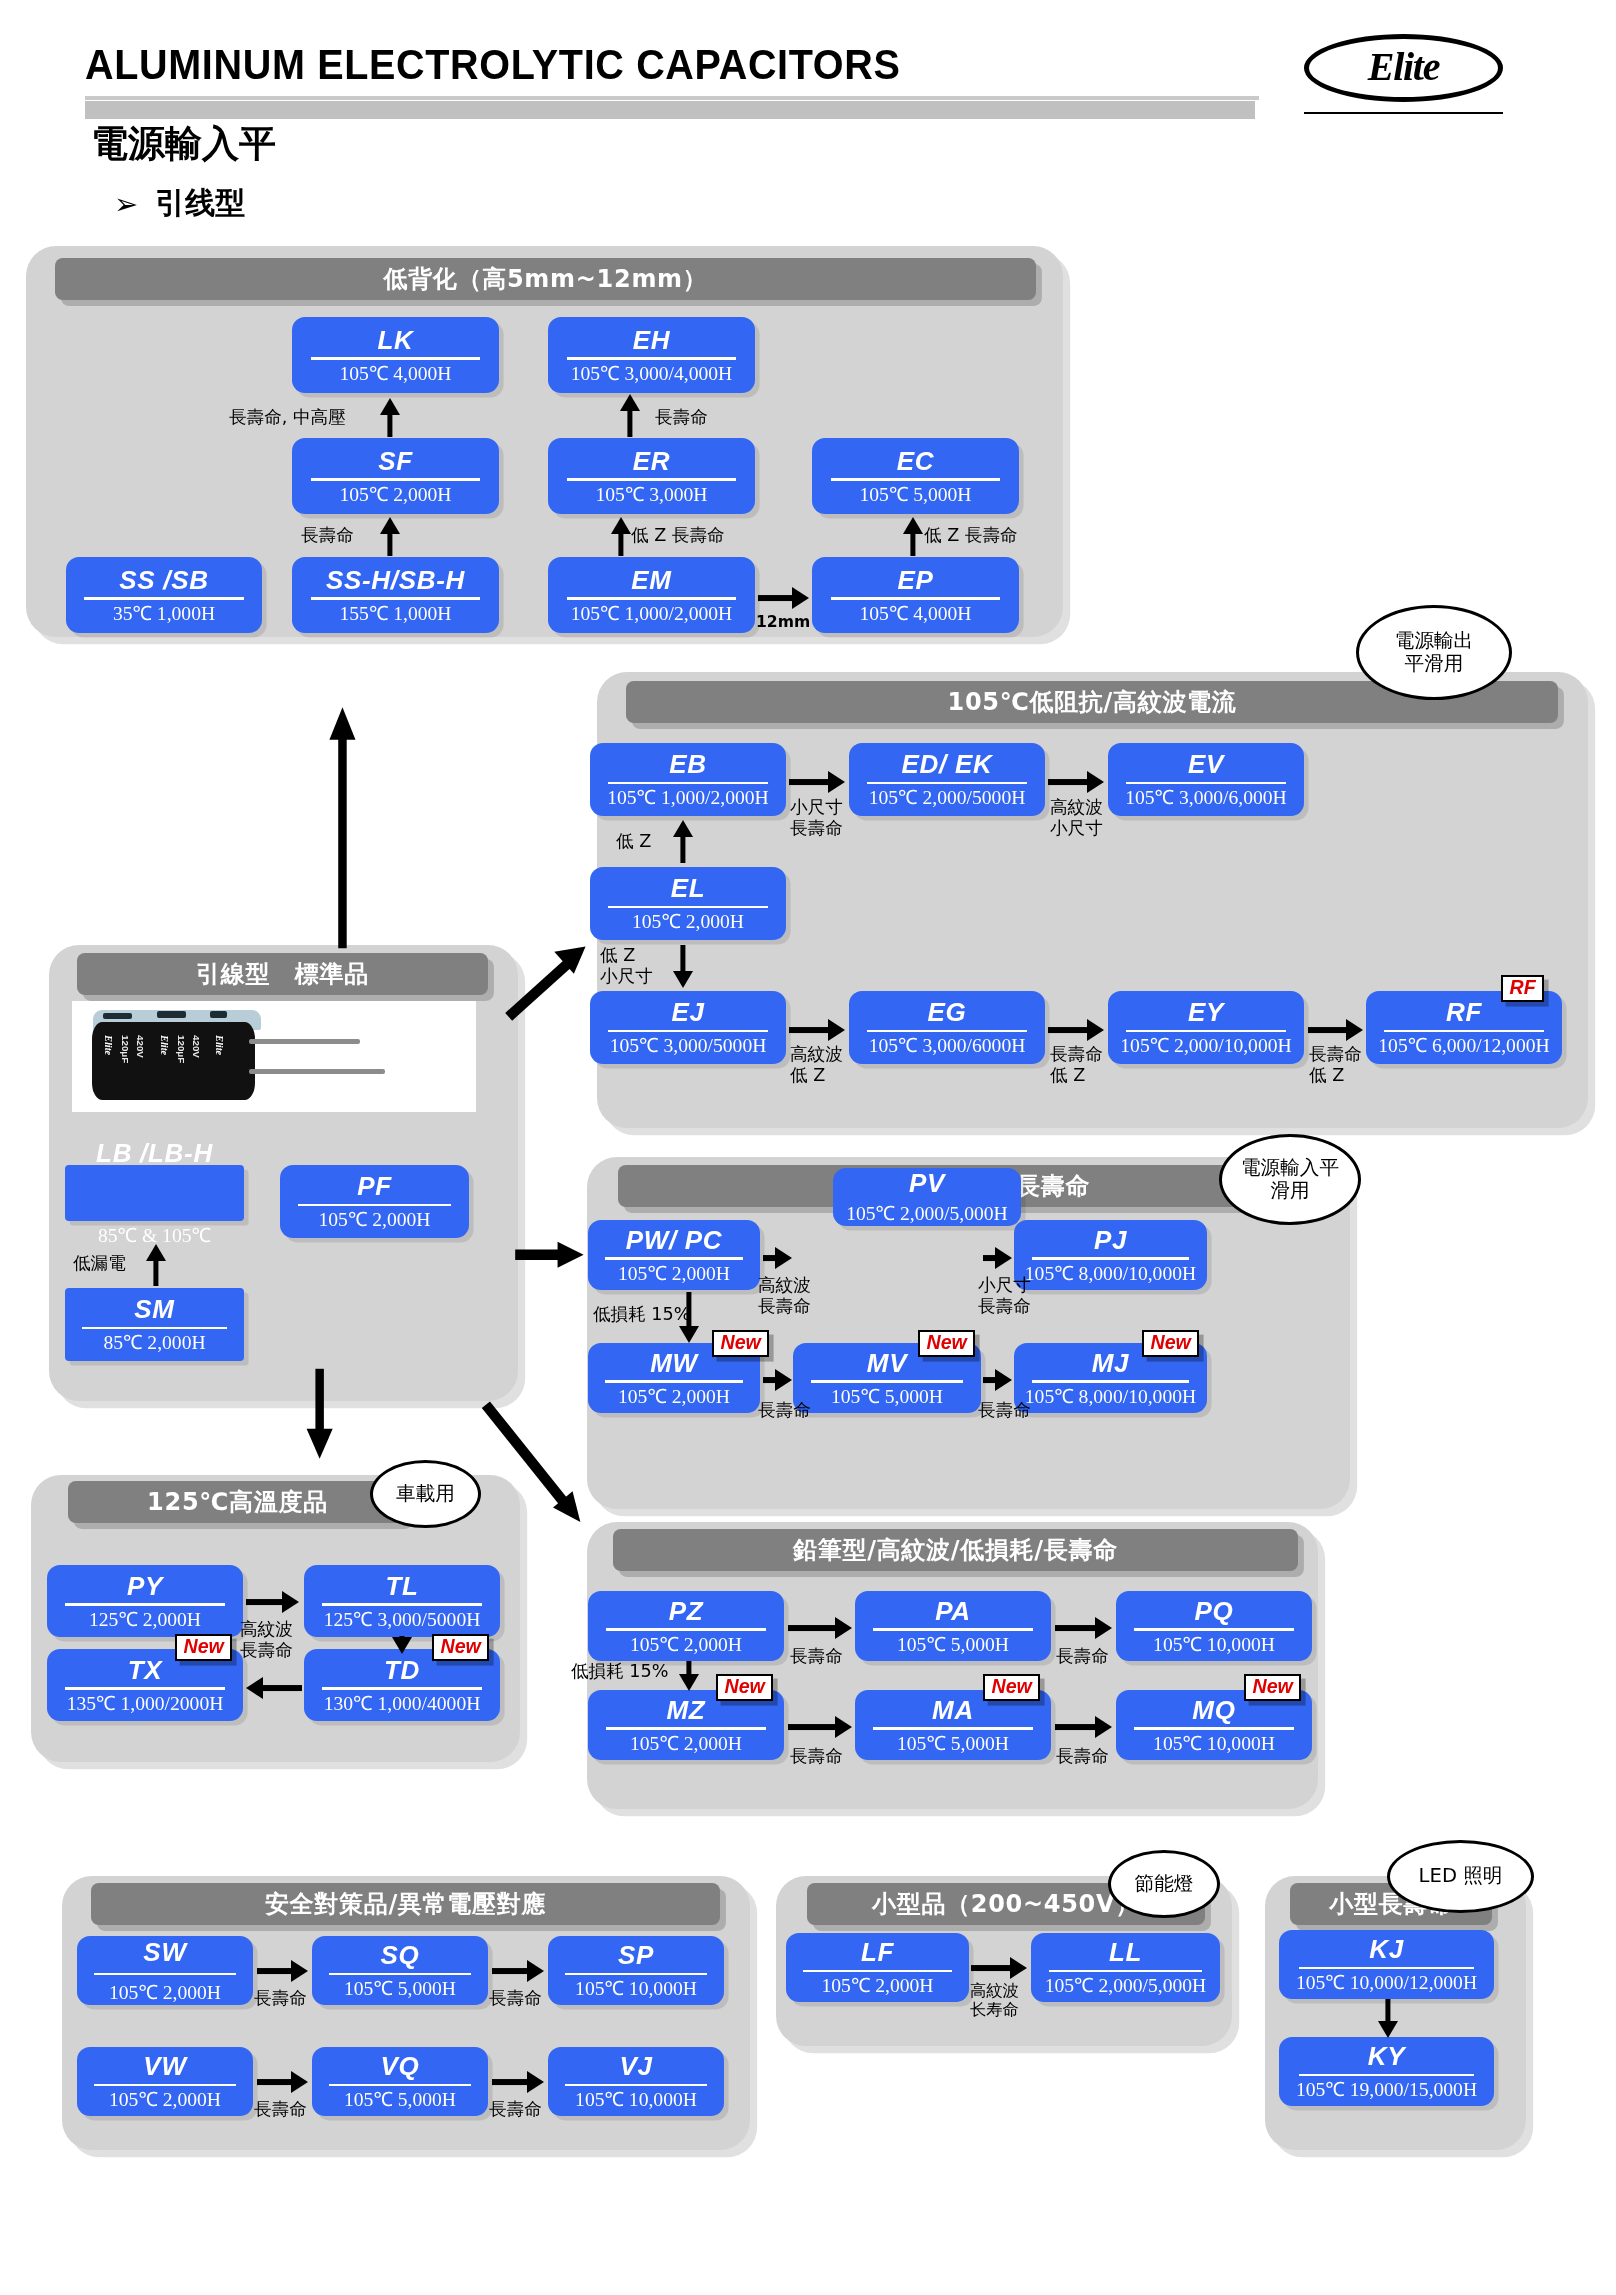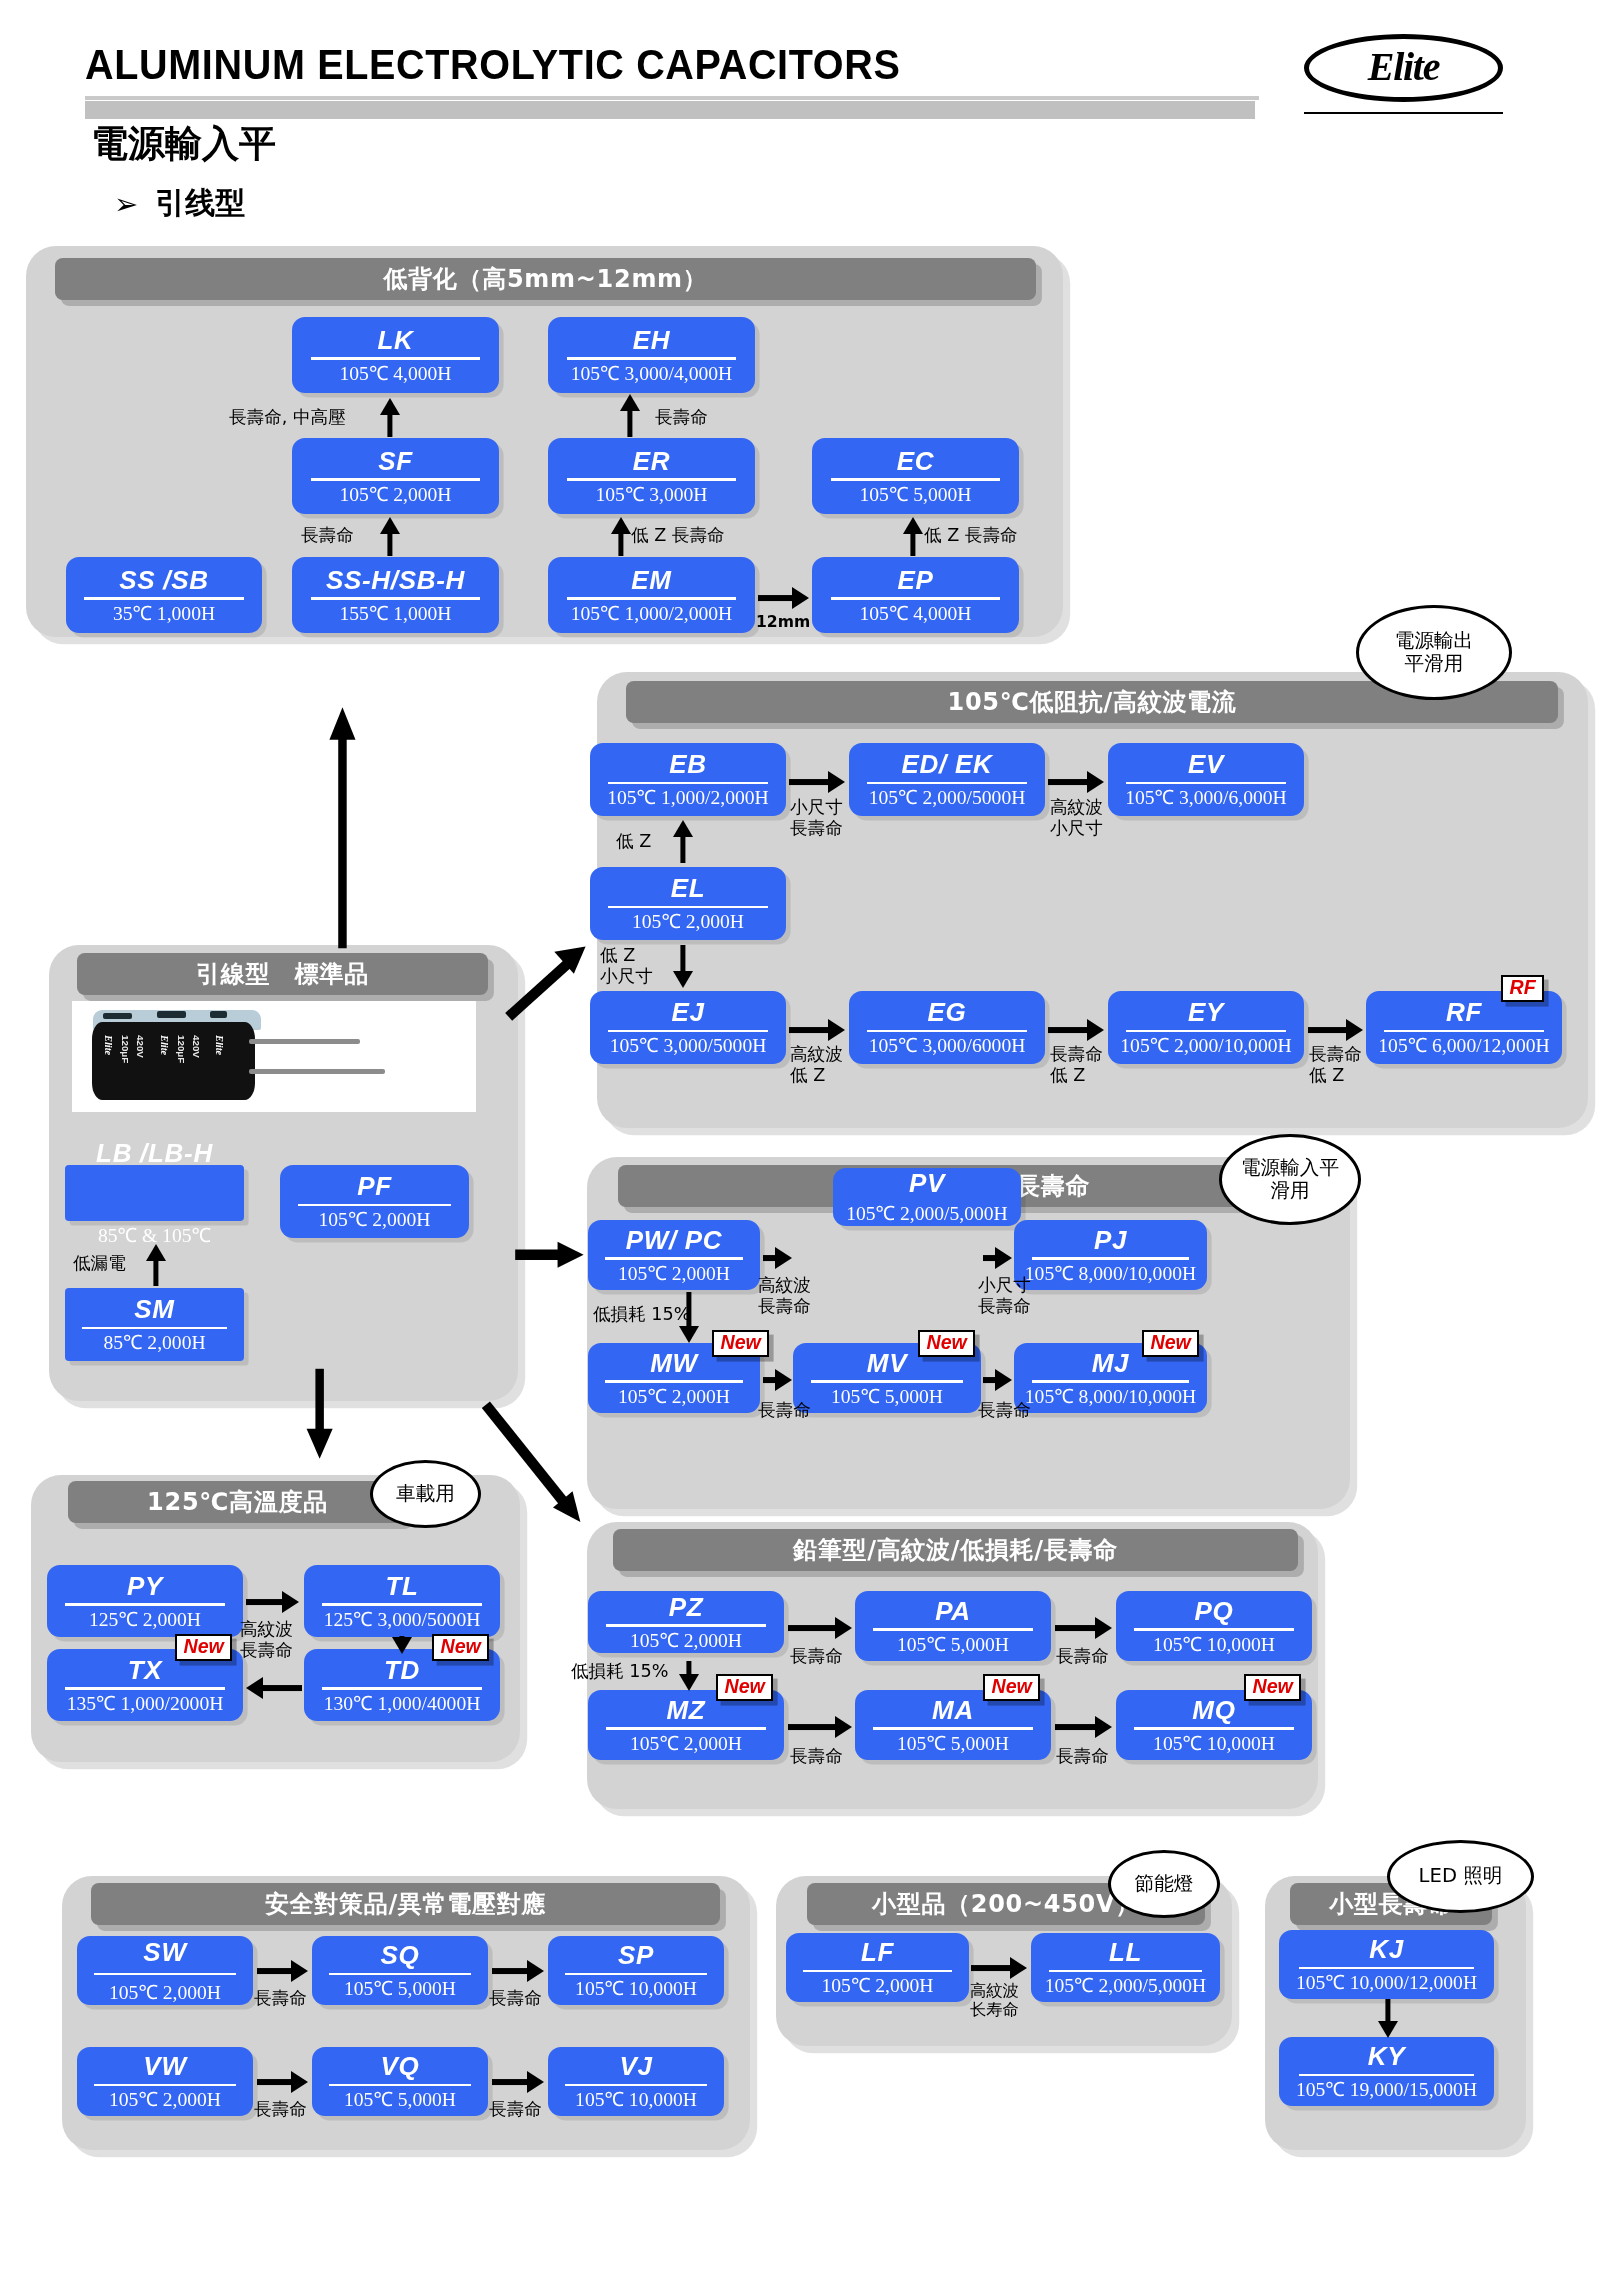--- a/index.html
+++ b/index.html
@@ -462,21 +462,21 @@
     <div class="head"></div>
 </div>
 <div class="arrow-l" style="left:246px;top:1677px;width:56px;height:22px;">
   <div class="shaft" style="width:40px;"></div>
     <div class="head"></div>
 </div>
 
 <div class="panel" style="left:587px;top:1522px;width:731px;height:287px;"></div>
 <div class="panel-hdr" style="left:613px;top:1529px;width:685px;">鉛筆型/高紋波/低損耗/長壽命</div>
 
-<div class="pbox" style="left:588px;top:1591px;width:196px;height:62px;">
+<div class="pbox" style="left:588px;top:1591px;width:196px;height:70px;">
   <span class="code">PZ</span>
   <span class="rule"></span>
   <span class="spec">105℃  2,000H</span>
 </div>
 <div class="pbox" style="left:855px;top:1591px;width:196px;height:70px;">
   <span class="code">PA</span>
   <span class="rule"></span>
   <span class="spec">105℃  5,000H</span>
 </div>
 <div class="pbox" style="left:1116px;top:1591px;width:196px;height:70px;">

